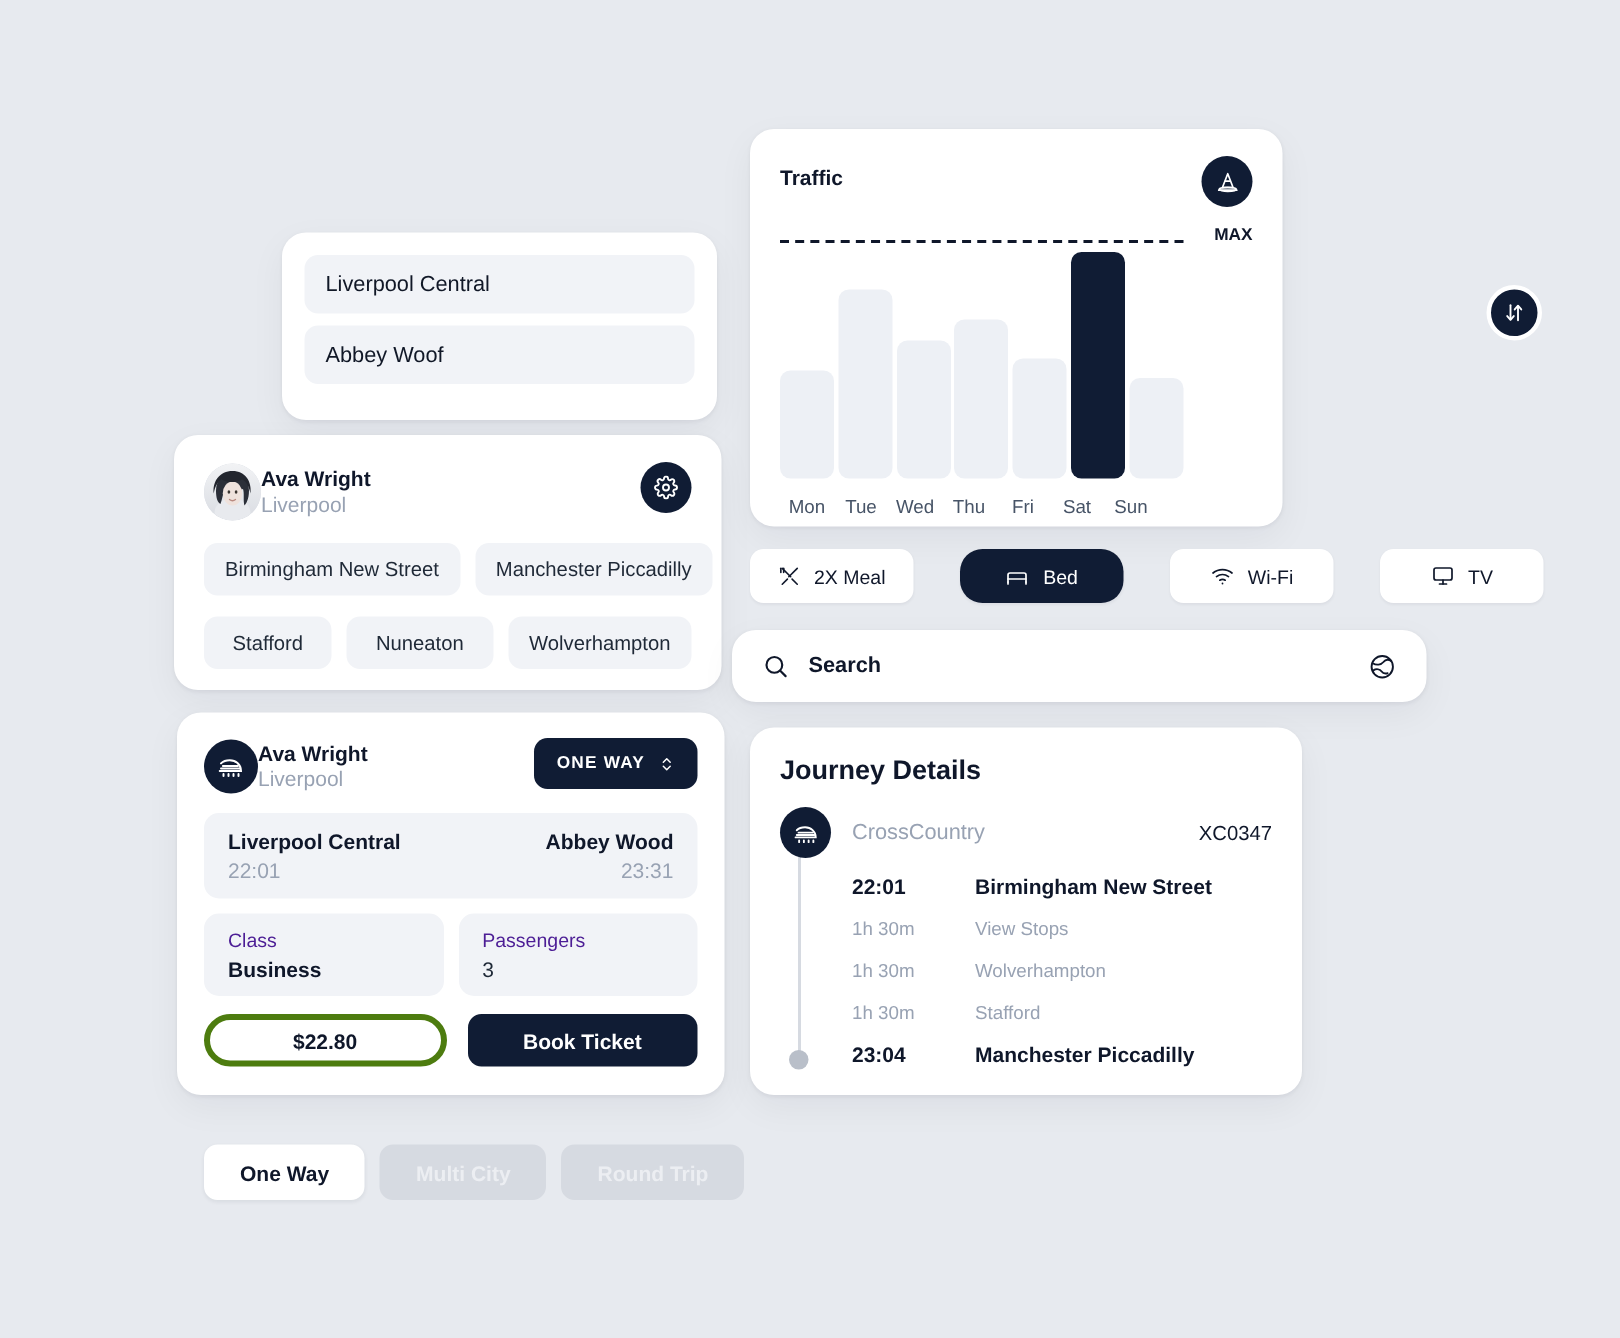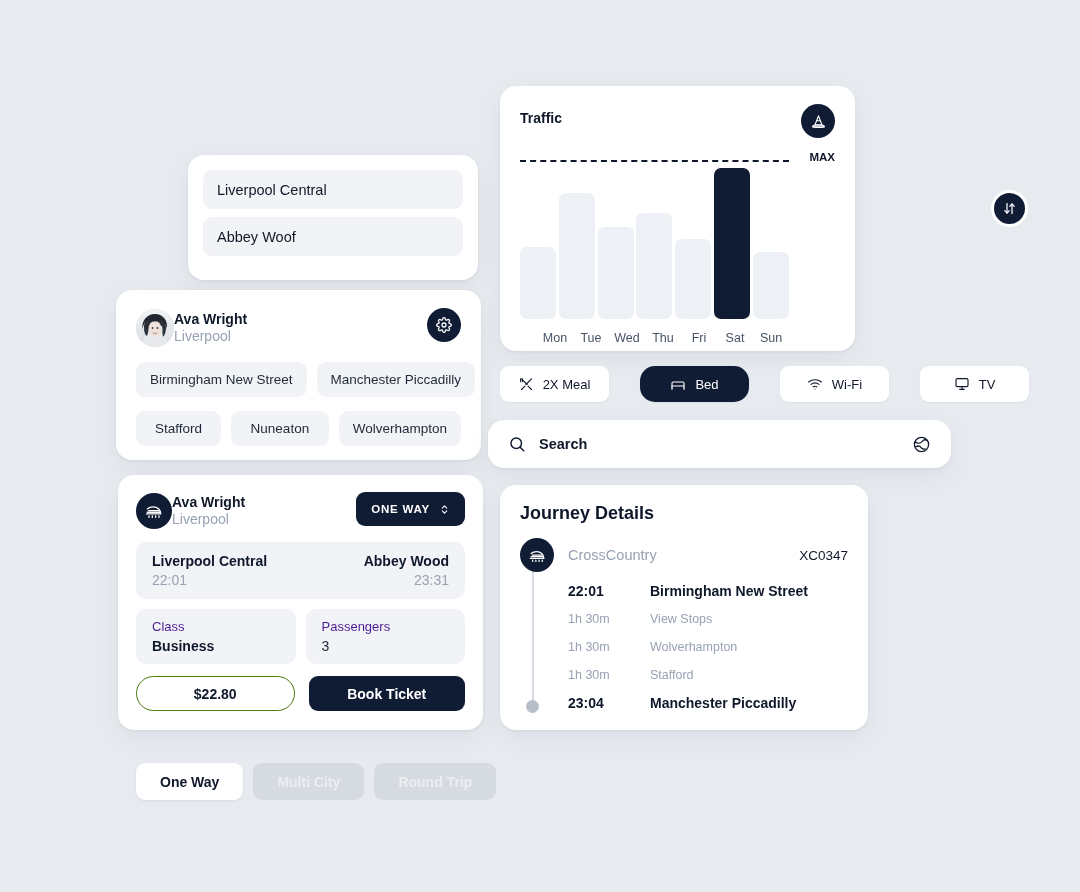--- a/index.html
+++ b/index.html
@@ -94,21 +94,21 @@
   .detail-box {
     background: #f1f3f7; border-radius: 10px;
     flex: 1; padding: 10px 16px;
   }
   .detail-label { font-size: 13px; color: #4c1d95; }
   .detail-value { font-size: 14px; font-weight: bold; color: #0f172a; margin-top: 4px; }
   .detail-value.normal { font-weight: normal; color: #1f2937; }
   .action-row { display: flex; gap: 14px; margin-top: 12px; }
   .price-btn {
     flex: 1; height: 35px; border-radius: 18px;
-    background: #ffffff; border: 1px solid #4d7c0f;
+    background: #ffffff; border: 4px solid #4d7c0f;
     display: flex; align-items: center; justify-content: center;
     font-size: 14px; font-weight: bold; color: #0f172a; cursor: pointer;
   }
   .book-btn {
     flex: 1; height: 35px; border-radius: 9px;
     background: #101c34; color: #ffffff;
     display: flex; align-items: center; justify-content: center;
     font-size: 14px; font-weight: bold; cursor: pointer;
   }
 
@@ -143,21 +143,21 @@
   }
   .bars {
     position: absolute; left: 0; right: 46px; top: 3px; bottom: 26px;
     display: flex; align-items: flex-end; justify-content: space-between;
   }
   .bar-slot { width: 36px; height: 100%; display: flex; flex-direction: column; justify-content: flex-end; }
   .bar { width: 36px; border-radius: 7px; background: #edf0f5; }
   .bar.highlight { background: #101c34; }
   .bar-labels {
     position: absolute; left: 0; right: 46px; bottom: 0;
-    display: flex; justify-content: flex-end;
+    display: flex; justify-content: flex-start;
   }
   .bar-label { width: 36px; text-align: center; font-size: 12.5px; color: #475467; }
 
   
   #amenities { position: absolute; left: 500px; top: 366px; display: flex; gap: 31px; }
   .amenity {
     width: 109px; height: 36px; border-radius: 9px;
     background: #ffffff; color: #0f172a;
     display: flex; align-items: center; justify-content: center; gap: 9px;
     font-size: 13px; cursor: pointer;

